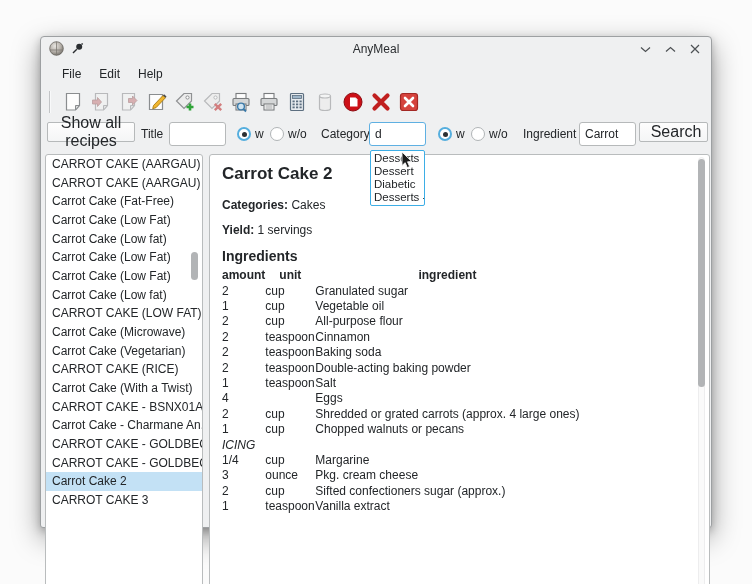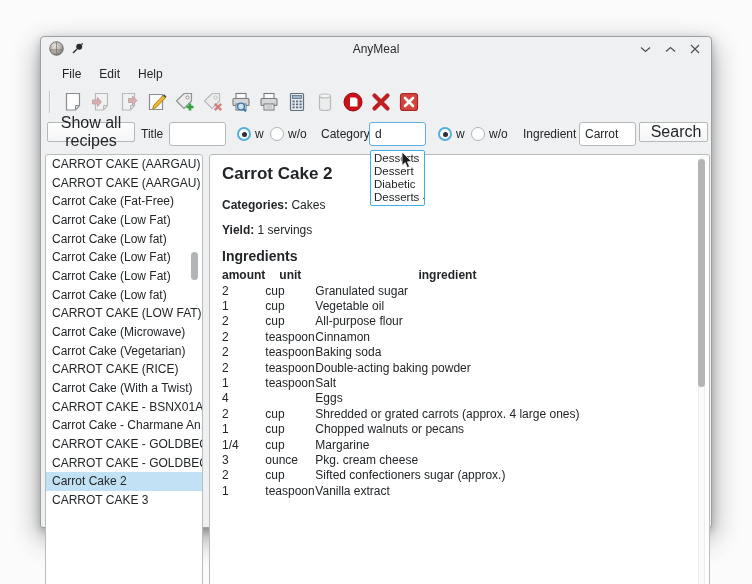--- a/index.html
+++ b/index.html
@@ -367,20 +367,23 @@
               <td>2</td>
               <td>cup</td>
               <td>Shredded or grated carrots (approx. 4 large ones)</td>
             </tr>
             <tr>
               <td>1</td>
               <td>cup</td>
               <td>Chopped walnuts or pecans</td>
             </tr>
             <tr>
+              <td colspan="3" class="section">ICING</td>
+            </tr>
+            <tr>
               <td>1/4</td>
               <td>cup</td>
               <td>Margarine</td>
             </tr>
             <tr>
               <td>3</td>
               <td>ounce</td>
               <td>Pkg. cream cheese</td>
             </tr>
             <tr>

